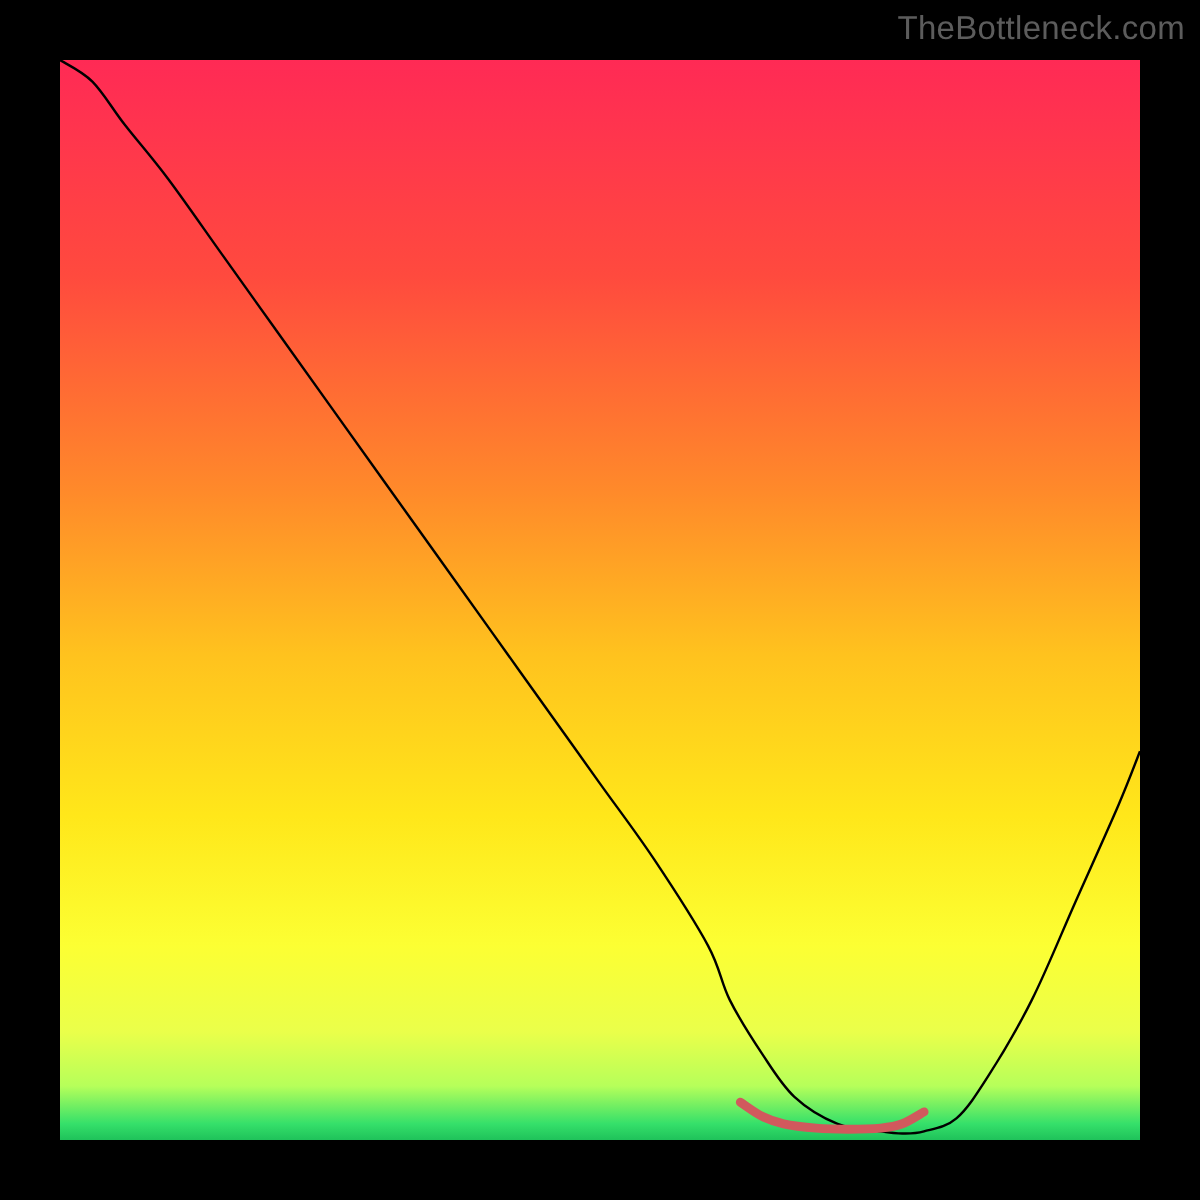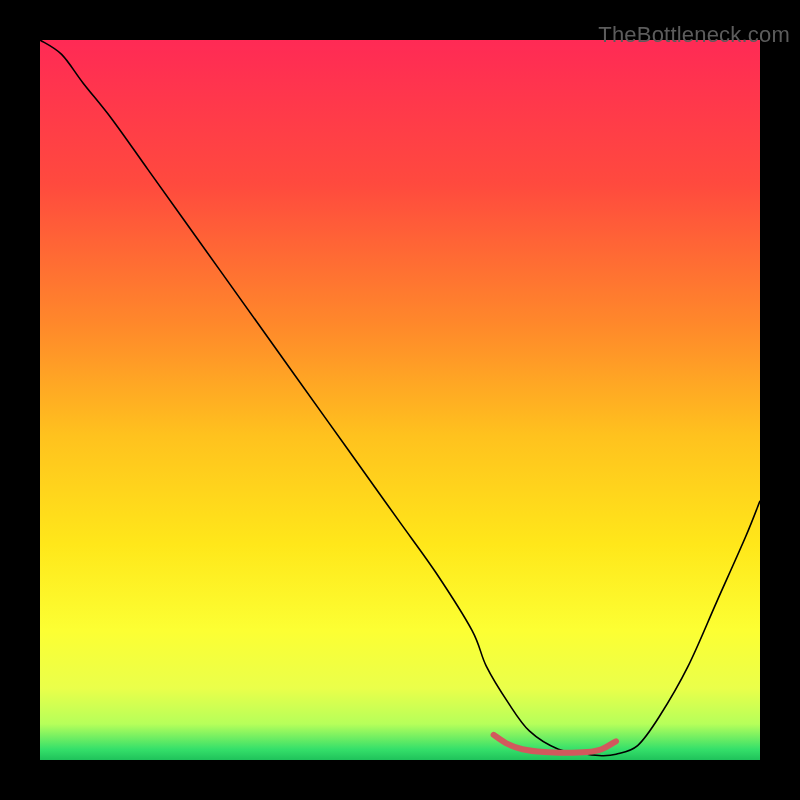--- a/index.html
+++ b/index.html
@@ -11,21 +11,21 @@
     font-family: Arial, Helvetica, sans-serif;
   }
   .frame {
     position: relative;
     width: 800px;
     height: 800px;
     background: #000;
   }
   .watermark {
     position: absolute;
-    top: 22px;
+    top: 6px;
     right: 10px;
     color: #5c5c5c;
     font-size: 22px;
     font-weight: 400;
     letter-spacing: 0.2px;
     z-index: 20;
   }
   .plot-area {
     position: absolute;
     left: 40px;

